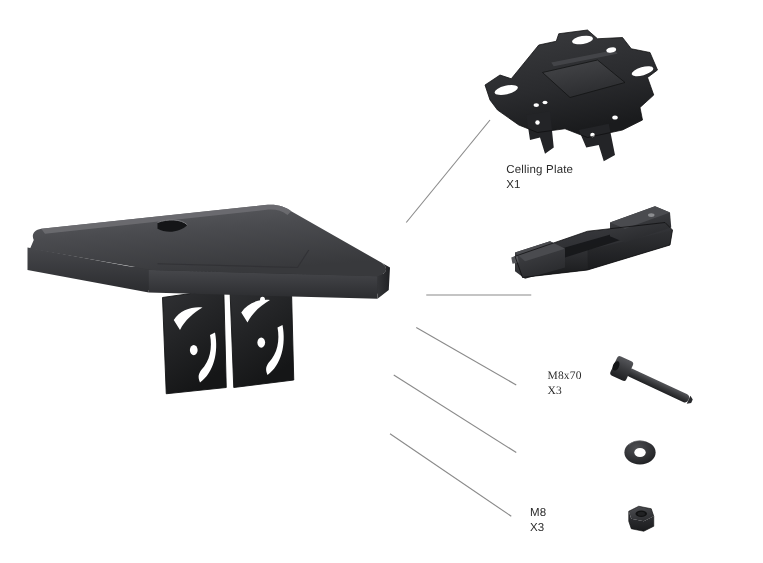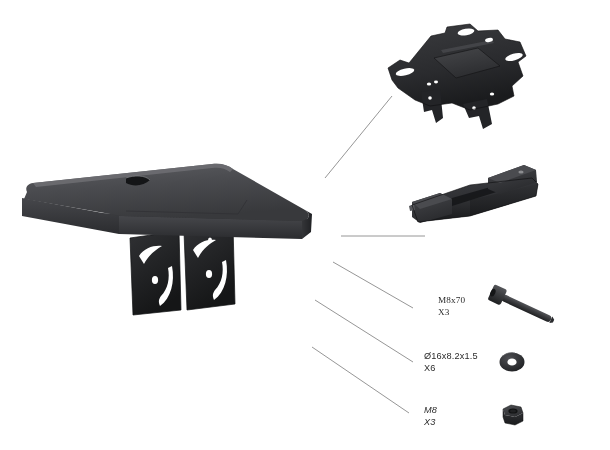--- a/index.html
+++ b/index.html
@@ -260,30 +260,30 @@
       <path d="M503,409 L511,405 L521,407 L523,413 L515,417 L505,415 Z" fill="url(#nutTop)"></path>
 
       <path d="M503,409 L505,415 L515,417 L523,413 L523,421 L515,425 L505,423 L503,417 Z" fill="url(#nutSide)"></path>
 
       <ellipse cx="513" cy="411" rx="4.6" ry="2.6" fill="#111213"></ellipse>
       <ellipse cx="513" cy="411" rx="3" ry="1.6" fill="#202123"></ellipse>
       <path d="M503,409 L511,405 L521,407 L523,413 L523,421 L515,425 L505,423 L503,417 Z" fill="none" stroke="#0d0e0f" stroke-width="0.5"></path>
     </g>
   </svg>
 
+  <div class="label" style="left:405px; top:129px;">
+    <span>Celling Plate</span>
+    <span class="qty">X1</span>
+  </div>
 
 
   <div class="label" style="left:438px; top:294px;font-family:Liberation Serif, serif;">
     <span>M8x70</span>
     <span class="qty">X3</span>
   </div>
 
-  <div class="label" style="left:424px; top:350px;">
-    <span>Ø16x8.2x1.5</span>
-    <span class="qty">X6</span>
-  </div>
-
-  <div class="label" style="left:424px; top:404px;font-style:italic;">
+
+  <div class="label" style="left:424px; top:404px;">
     <span>M8</span>
     <span class="qty">X3</span>
   </div>
 
 </div>
 
 </body></html>

